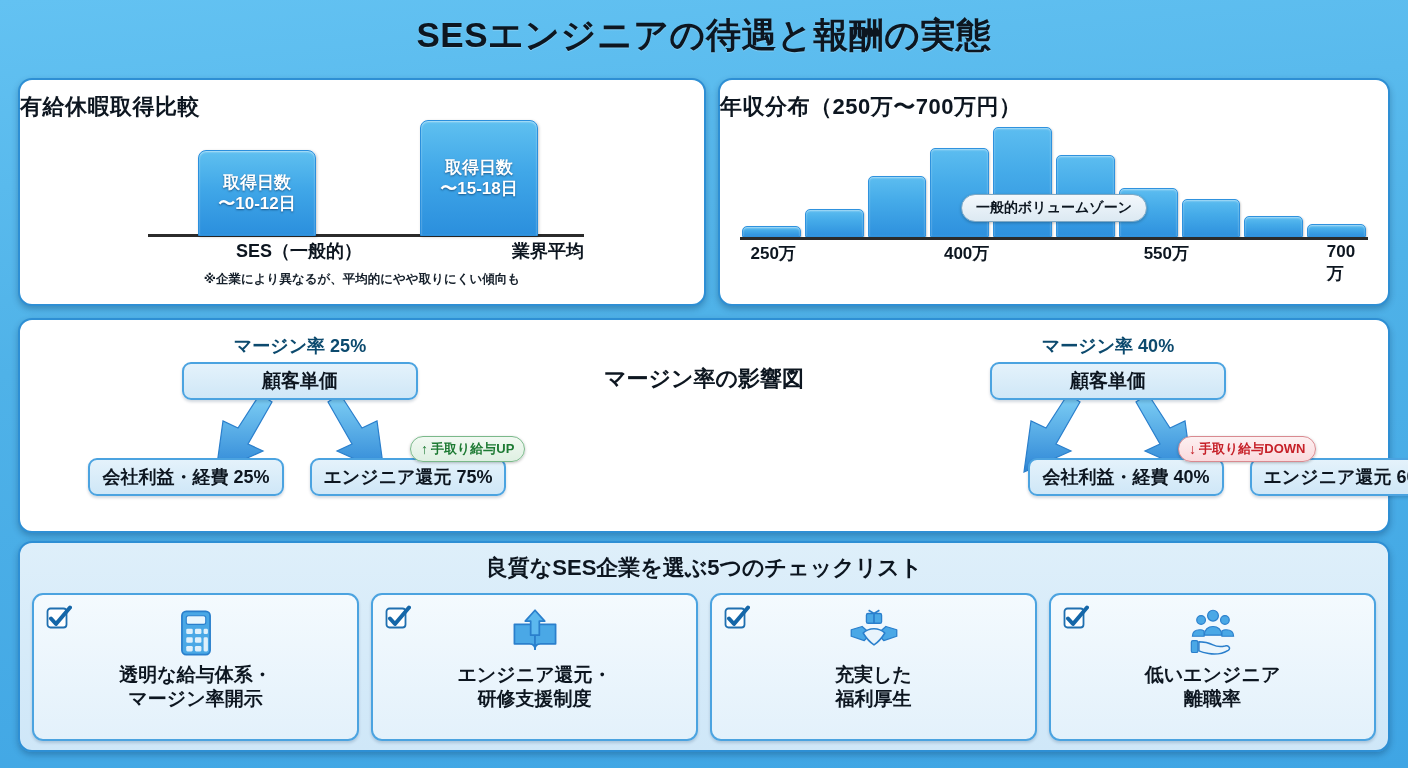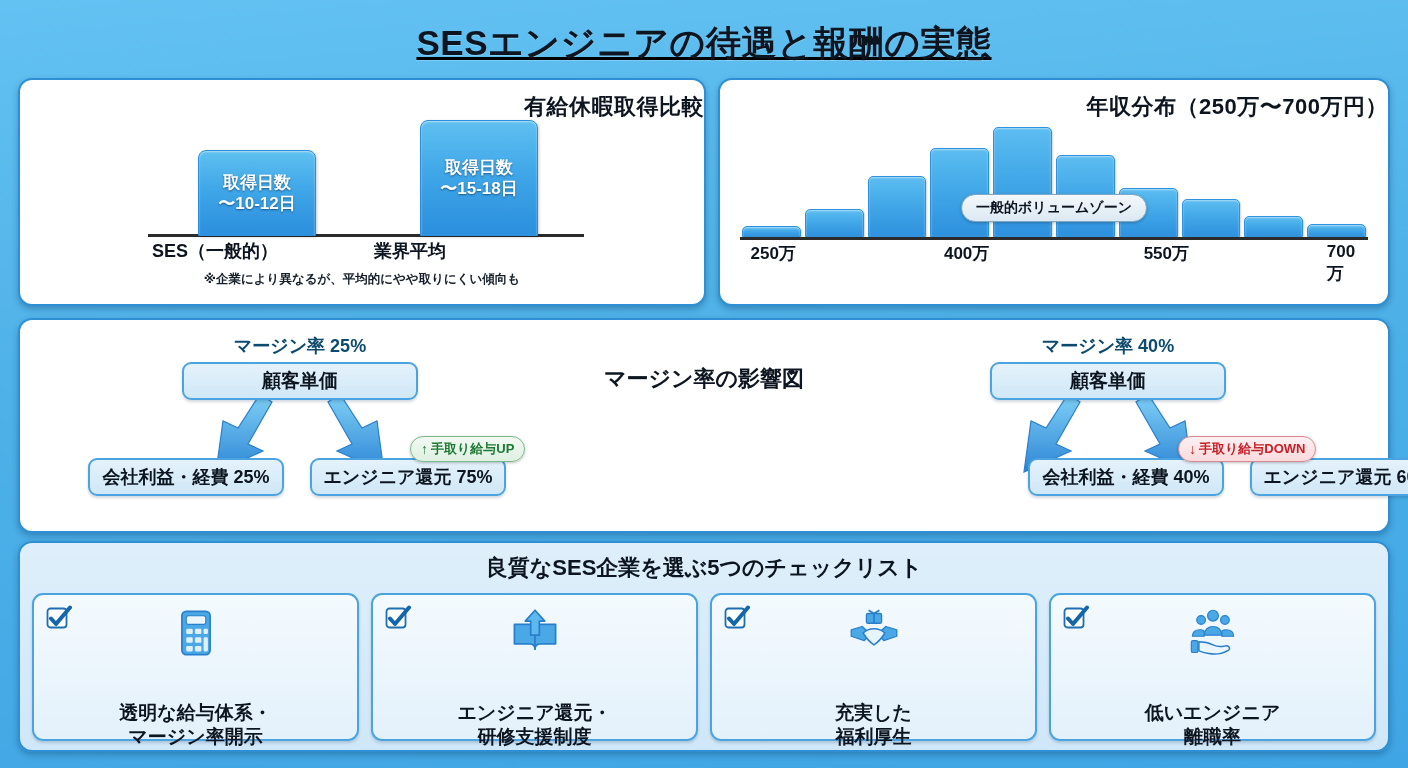--- a/index.html
+++ b/index.html
@@ -14,22 +14,21 @@
   body {
     font-family: "Liberation Sans", "DejaVu Sans", sans-serif;
     background: linear-gradient(175deg, #63c2f2 0%, #4fb2e8 42%, #3fa5e4 100%);
     position: relative;
   }
 
   .infographic {
     width: 1408px;
     height: 768px;
     position: relative;
-    padding: 8px;
-    text-decoration: underline;
+    padding: 0;
   }
 
   
   .title-bar {
     height: 70px;
     display: flex;
     align-items: center;
     justify-content: center;
   }
   .title-bar h1 {
@@ -47,21 +46,21 @@
     border-radius: 14px;
     box-shadow: 0 3px 6px rgba(0,40,80,0.30);
     position: absolute;
   }
 
   
   .panel-leave   { left: 18px;  top: 78px; width: 688px; height: 228px; }
   .panel-income  { left: 718px; top: 78px; width: 672px; height: 228px; }
 
   .panel-heading {
-    text-align: right;
+    text-align: left;
     font-size: 22px;
     font-weight: bold;
     color: #0d1620;
     padding-top: 12px;
     letter-spacing: 0.5px;
   }
 
   
   .leave-plot {
     position: relative;
@@ -92,21 +91,21 @@
     font-weight: bold;
     line-height: 1.25;
     text-shadow: 0 1px 2px rgba(0,40,80,0.6);
   }
   .leave-bar.b1 { left: 168px; width: 118px; height: 86px; }
   .leave-bar.b2 { left: 390px; width: 118px; height: 116px; }
 
   .leave-label {
     position: absolute;
     bottom: 14px;
-    text-align: left;
+    text-align: right;
     font-size: 18px;
     font-weight: bold;
     color: #0d1620;
     width: 210px;
   }
   .leave-label.l1 { left: 122px; }
   .leave-label.l2 { left: 344px; }
 
   .leave-note {
     text-align: center;
@@ -304,21 +303,20 @@
     background: linear-gradient(180deg, #f4fafe 0%, #e3f1fb 100%);
     border: 2px solid #4ba3e0;
     border-radius: 11px;
     box-shadow: 0 2px 3px rgba(0,40,80,0.18);
     position: relative;
     display: flex;
     flex-direction: column;
     align-items: center;
     justify-content: flex-start;
     padding-top: 12px;
-    gap: 38px;
   }
   .check-mark {
     position: absolute;
     left: 12px;
     top: 10px;
     width: 26px;
     height: 26px;
   }
   .card-icon {
     width: 52px;

